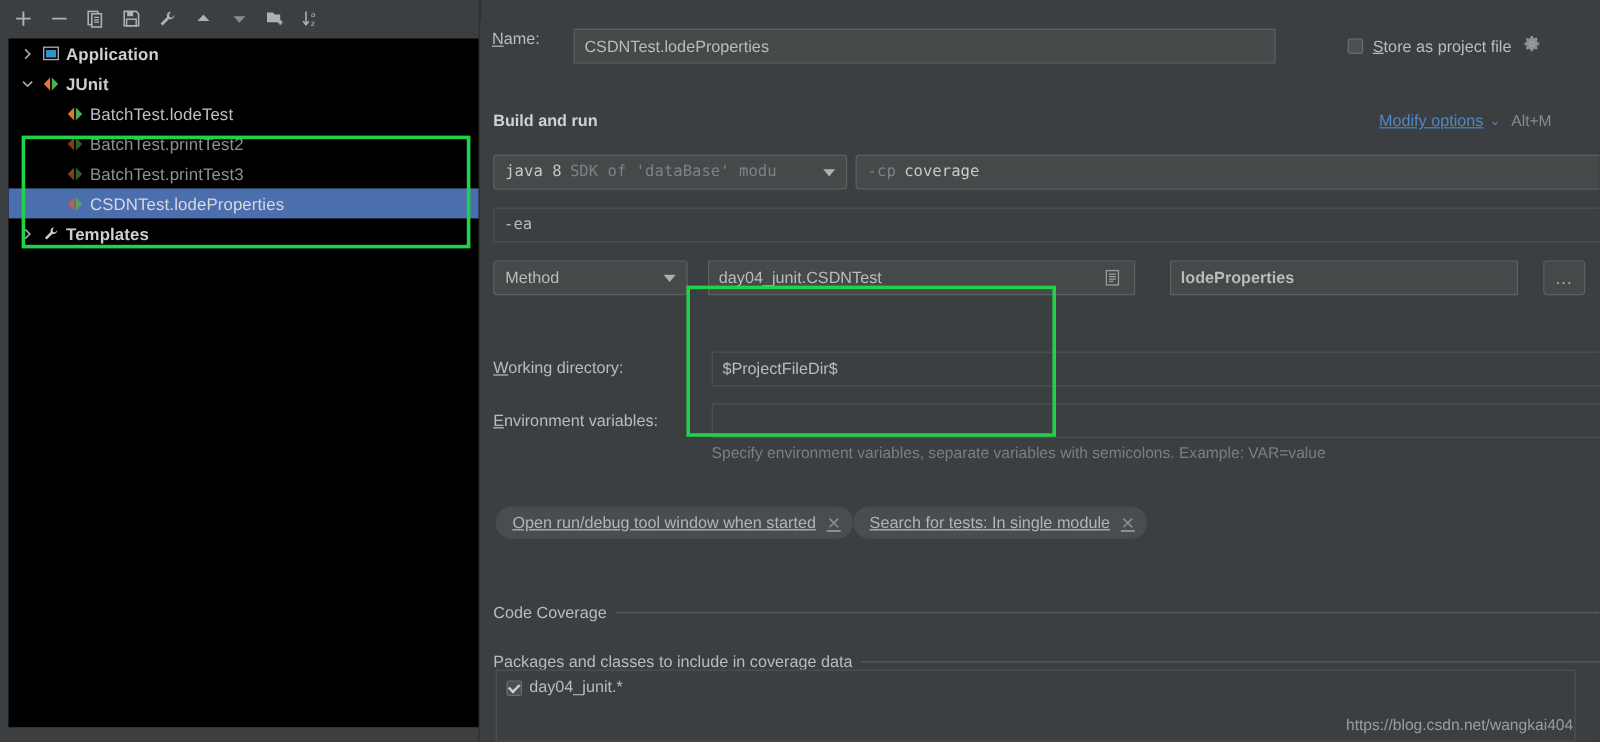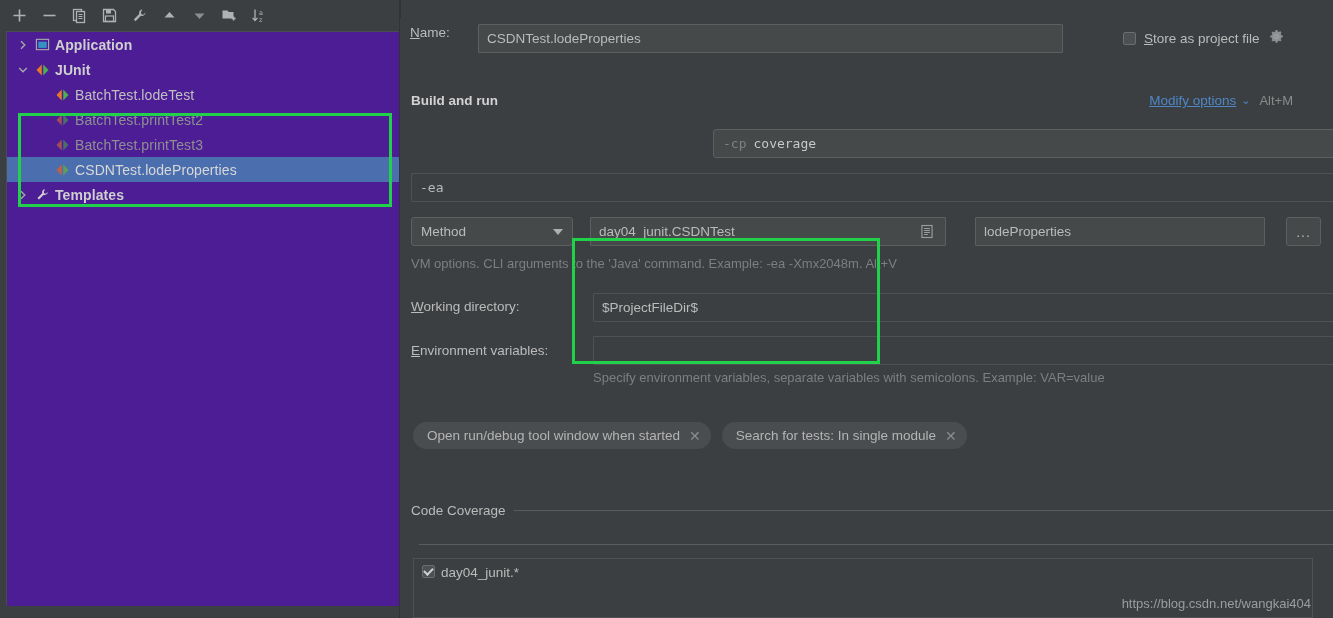--- a/index.html
+++ b/index.html
@@ -27,21 +27,21 @@
   }
   .tb-btn {
     width: 30px; height: 28px;
     display: flex; align-items: center; justify-content: center;
     cursor: default;
   }
   .tb-btn svg { display: block; }
 
   #config-tree {
     position: absolute; left: 6px; top: 31px; width: 393px; height: 575px;
-    background: #4c1d95;
+    background: #000000;
     border: 1px solid #4a4d4f;
     border-bottom: none; border-right: none;
     overflow: hidden;
   }
   .tree-row {
     position: relative;
     height: 25px;
     display: flex; align-items: center;
     padding-left: 8px;
     white-space: nowrap;
@@ -128,21 +128,21 @@
     content: ""; width: 7px; height: 4px;
     border-left: 2px solid #cfcfcf; border-bottom: 2px solid #cfcfcf;
     transform: rotate(-45deg) translate(1px,-1px);
   }
 
   #cov-list {
     position: absolute; left: 413px; top: 558px; width: 900px; height: 60px;
     background: #3c3f41; border: 1px solid #4e5254;
     padding: 6px 8px;
   }
-  .cov-item { display: flex; align-items: flex-start; gap: 6px; font-size: 13.5px; color: #bbbbbb; }
+  .cov-item { display: flex; align-items: flex-end; gap: 6px; font-size: 13.5px; color: #bbbbbb; }
 
   #watermark {
     position: absolute; right: 22px; bottom: 7px;
     color: #9a9d9e; font-size: 13px;
   }
 
   
   .anno {
     position: absolute;
     border: 3px solid #21d14a;
@@ -324,20 +324,25 @@
 
     <div class="row" style="left:11px; top:75px;">
       <span class="sectionhdr">Build and run</span>
     </div>
     <div class="row" style="right:40px; top:75px;">
       <span class="link"><u>Modify options</u></span>
       <span style="margin-left:5px; color:#4f86c6; font-size:11px;">⌄</span>
       <span class="shortcut" style="margin-left:9px;text-align:right;">Alt+M</span>
     </div>
 
+    <div class="combo" style="position:absolute; left:11px; top:111px; width:295px;">
+      <span class="mono" style="color:#c9c9c9;">java 8</span>
+      <span class="mono" style="color:#7e8284; margin-left:7px; overflow:hidden; white-space:nowrap;">SDK of 'dataBase' modu</span>
+      <span class="arrow-dn"></span>
+    </div>
     <div class="combo" style="position:absolute; left:313px; top:111px; width:1008px;">
       <span class="mono" style="color:#7e8284;">-cp</span>
       <span class="mono" style="color:#c9c9c9; margin-left:7px;">coverage</span>
 
     </div>
 
     <div class="field flat" style="position:absolute; left:11px; top:155px; width:1310px;">
       <span class="mono val" style="color:#b9b9b9;">-ea</span>
 
     </div>
@@ -350,69 +355,67 @@
       <span class="val">day04_junit.CSDNTest</span>
       <span class="fieldicons">
         <span class="icobtn">
           <svg width="12" height="15" viewBox="0 0 13 15">
             <rect x="1" y="1" width="11" height="13" fill="none" stroke="#9a9d9e" stroke-width="1.2"></rect>
             <path d="M3.4 4.2h6.2M3.4 6.4h6.2M3.4 8.6h6.2M3.4 10.8h4" stroke="#9a9d9e" stroke-width="1.1"></path>
           </svg>
         </span>
       </span>
     </div>
-    <div class="field" style="position:absolute; left:575px; top:199px; width:290px;">
+    <div class="field" style="position:absolute; left:575px; top:199px; width:290px;font-weight:bold;">
       <span class="val">lodeProperties</span>
     </div>
     <div class="combo" style="position:absolute; left:886px; top:199px; width:35px; justify-content:center; padding:0;">
       <span style="color:#b8b8b8; letter-spacing:1px; font-size:14px;">...</span>
     </div>
 
-    <div class="row" style="left:11px; top:238px;">
-      <span class="hint">VM options. CLI arguments to the 'Java' command. Example: -ea -Xmx2048m. Alt+V</span>
-    </div>
 
     <div class="row" style="left:11px; top:281px;">
       <span class="lbl"><u class="mn">W</u>orking directory:</span>
     </div>
     <div class="field flat" style="position:absolute; left:193px; top:275px; width:1128px;">
       <span class="val">$ProjectFileDir$</span>
 
     </div>
 
     <div class="row" style="left:11px; top:325px;">
       <span class="lbl"><u class="mn">E</u>nvironment variables:</span>
     </div>
     <div class="field flat" style="position:absolute; left:193px; top:318px; width:1128px;">
       <span class="val"></span>
 
     </div>
     <div class="row" style="left:193px; top:352px;">
       <span class="hint">Specify environment variables, separate variables with semicolons. Example: VAR=value</span>
     </div>
 
-    <div id="chips" style="position:absolute; left:13px; top:404px; display:flex; gap:11px;">
+    <div id="chips" style="position:absolute; left:13px; top:404px; display:flex; gap:0;text-decoration:underline;">
 
     <div class="chip">
           <span>Open run/debug tool window when started</span>
           <span class="x">✕</span>
         </div>
         <div class="chip">
           <span>Search for tests: In single module</span>
           <span class="x">✕</span>
         </div>
       </div>
 
     <div style="position:absolute; left:11px; top:485px; width:1310px;" class="sep-title">
       <span class="lbl">Code Coverage</span>
       <span class="sep-line"></span>
 
     </div>
 
     <div style="position:absolute; left:11px; top:526px; width:1310px;" class="sep-title">
+      <span class="lbl">Packages and classes to include in coverage data</span>
       <span class="sep-line"></span>
     </div>
   </div>
 
   <div id="cov-list">
 
   <div class="cov-item">
         <span class="cb checked"></span>
         <span>day04_junit.*</span>
       </div>

